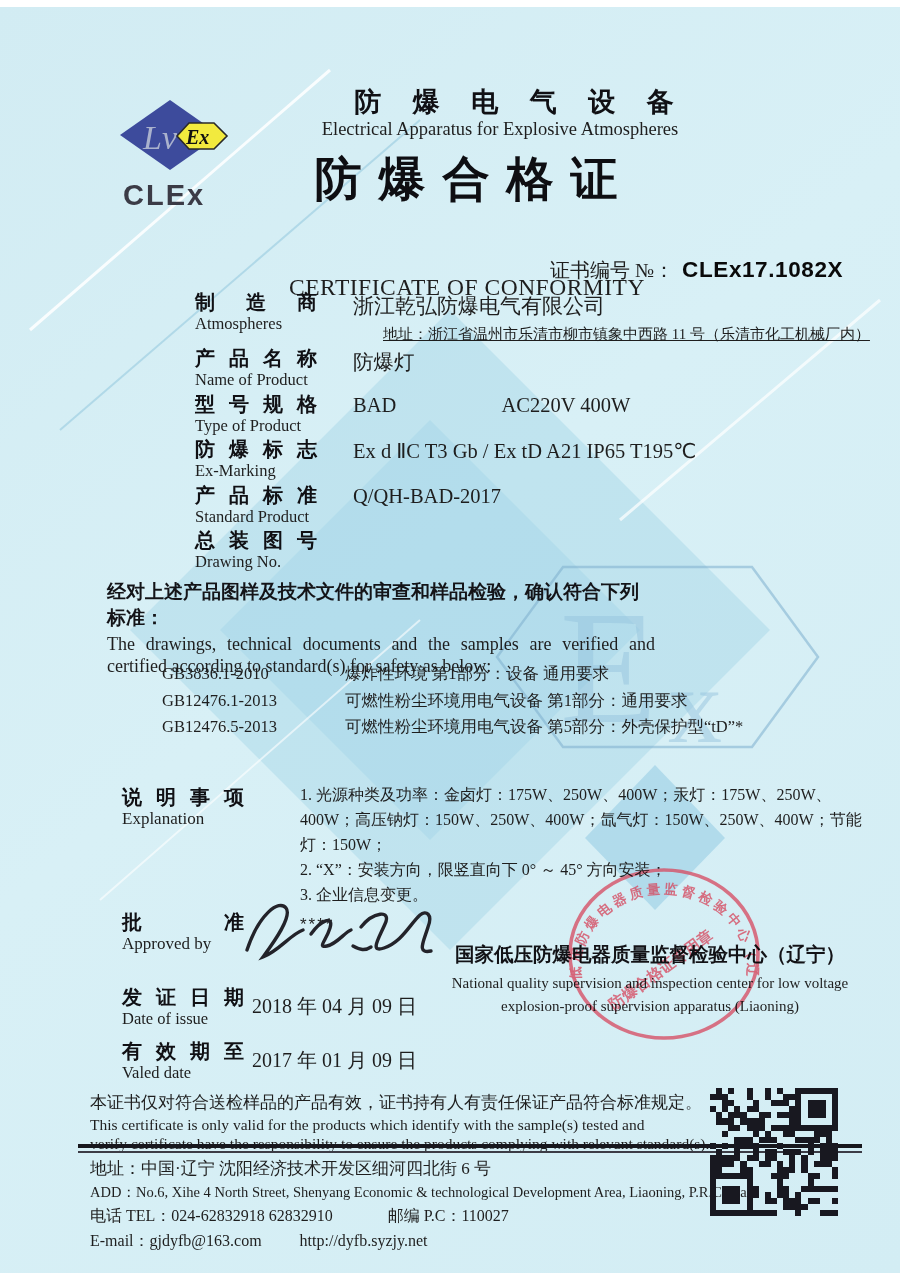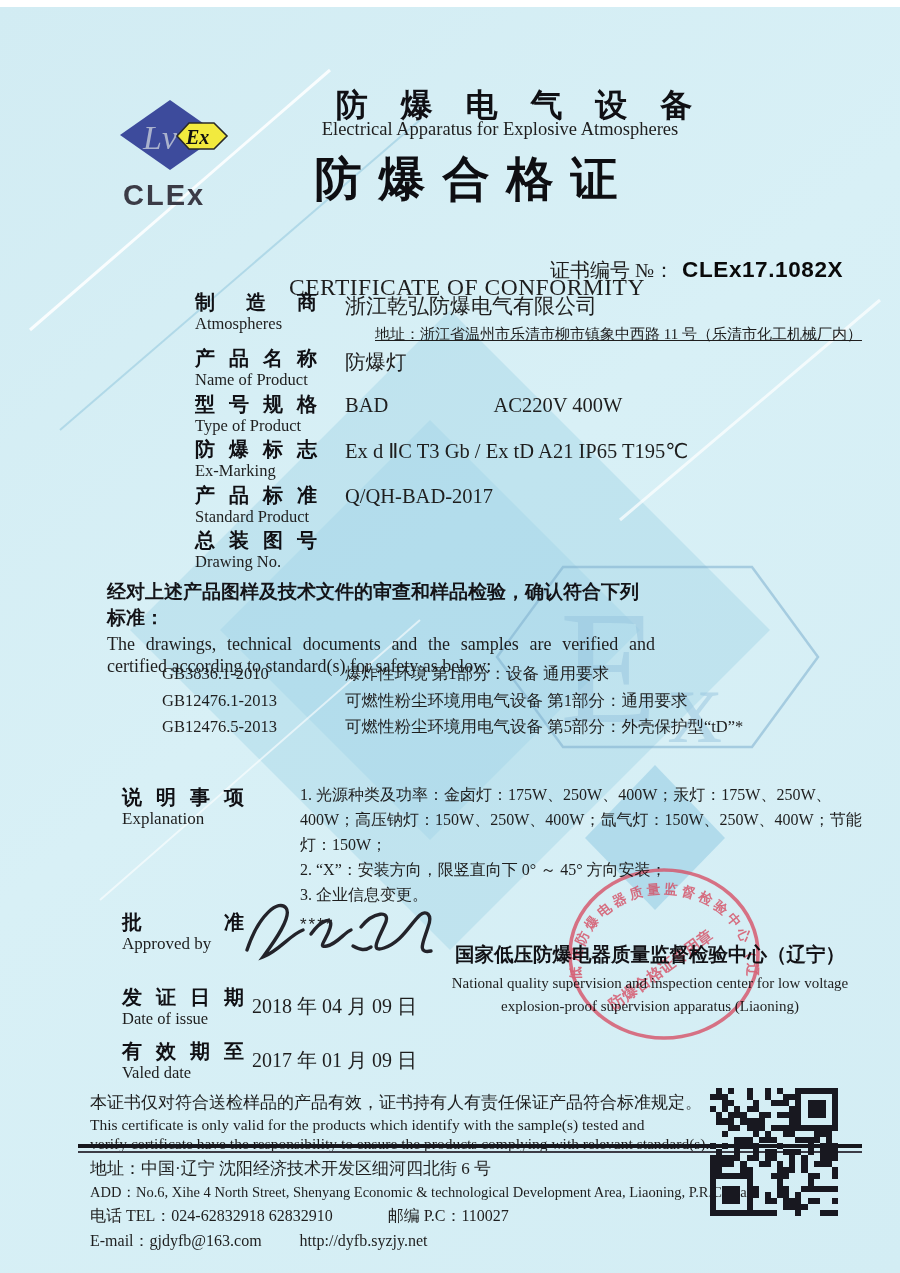--- a/index.html
+++ b/index.html
@@ -10,39 +10,39 @@
   .wm{position:absolute;left:0;top:0;z-index:0;}
   .content{position:absolute;inset:0;z-index:1;}
 
   
   .logo{position:absolute;left:95px;top:97px;width:130px;margin-left:20px;}
   .logo-text{margin-top:2px;margin-left:8px;font-family:"Liberation Sans",sans-serif;
              font-weight:bold;font-size:29px;letter-spacing:2px;color:#3b3b46;}
 
   
   .hdr-cn{position:absolute;left:260px;top:84px;width:520px;text-align:center;
-          font-family:"Liberation Sans",sans-serif;font-weight:bold;font-size:32px;
+          font-family:"Liberation Sans",sans-serif;font-weight:bold;font-size:27px;
           letter-spacing:12px;color:#101014;}
   .hdr-en{position:absolute;left:240px;top:119px;width:520px;text-align:center;font-size:18.5px;}
   .title-cn{position:absolute;left:217px;top:148px;width:500px;text-align:center;
             font-family:"Liberation Sans",sans-serif;font-weight:bold;font-size:47px;
             letter-spacing:2px;color:#0e0e12;}
   .title-en{position:absolute;left:217px;top:226px;width:500px;text-align:center;
             font-size:23.5px;letter-spacing:0.5px;margin-top:48px;}
   .certno{position:absolute;left:550px;top:257px;font-size:20px;white-space:nowrap;}
   .certno b{font-family:"Liberation Sans",sans-serif;font-size:22.5px;letter-spacing:0.6px;
             margin-left:8px;color:#0a0a0a;}
 
   
   .field{position:absolute;left:195px;display:flex;}
   .flabel{width:122px;flex:none;}
   .flc{font-family:"Liberation Sans",sans-serif;font-weight:bold;font-size:20px;
        text-align:justify;text-align-last:justify;color:#101014;line-height:1.12;}
   .fle{font-size:16.5px;margin-top:1px;white-space:nowrap;}
-  .fvalue{margin-left:28px;font-size:20.5px;padding-top:1px;white-space:nowrap;}
+  .fvalue{margin-left:36px;font-size:20.5px;padding-top:1px;white-space:nowrap;}
   .v2{margin-left:100px;}
   .vextra{font-size:15px;margin-top:5px;margin-left:30px;text-decoration:underline;}
   .f0{top:291px}.f1{top:347px}.f2{top:393px}.f3{top:438px}.f4{top:484px}.f5{top:529px}
 
   
   .statement{position:absolute;left:107px;top:579px;width:548px;}
   .st-cn{font-family:"Liberation Sans",sans-serif;font-weight:bold;font-size:19px;color:#141418;}
   .st-en{font-size:18px;text-align:justify;margin-top:3px;line-height:1.22;}
 
   

